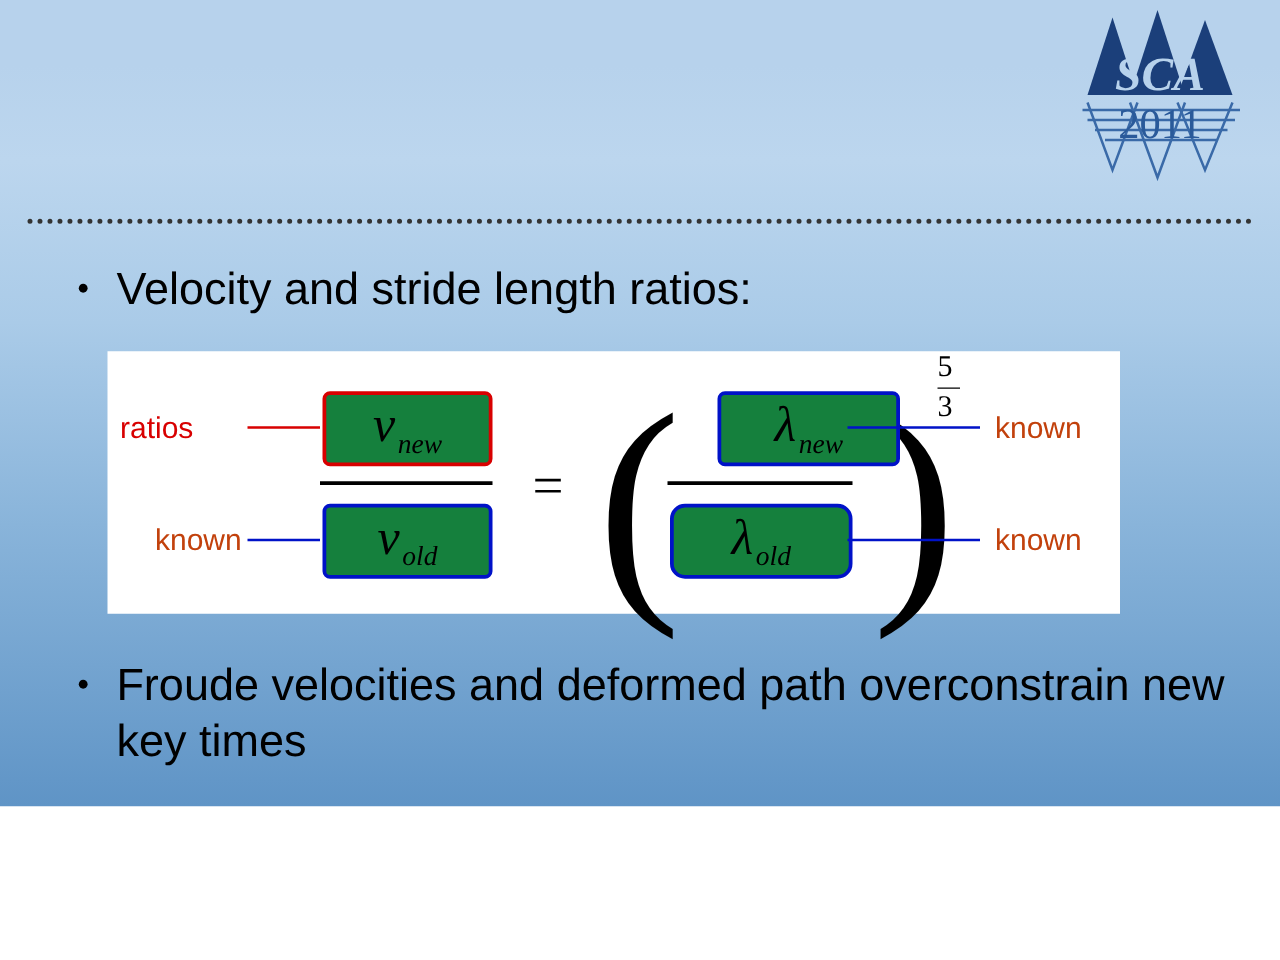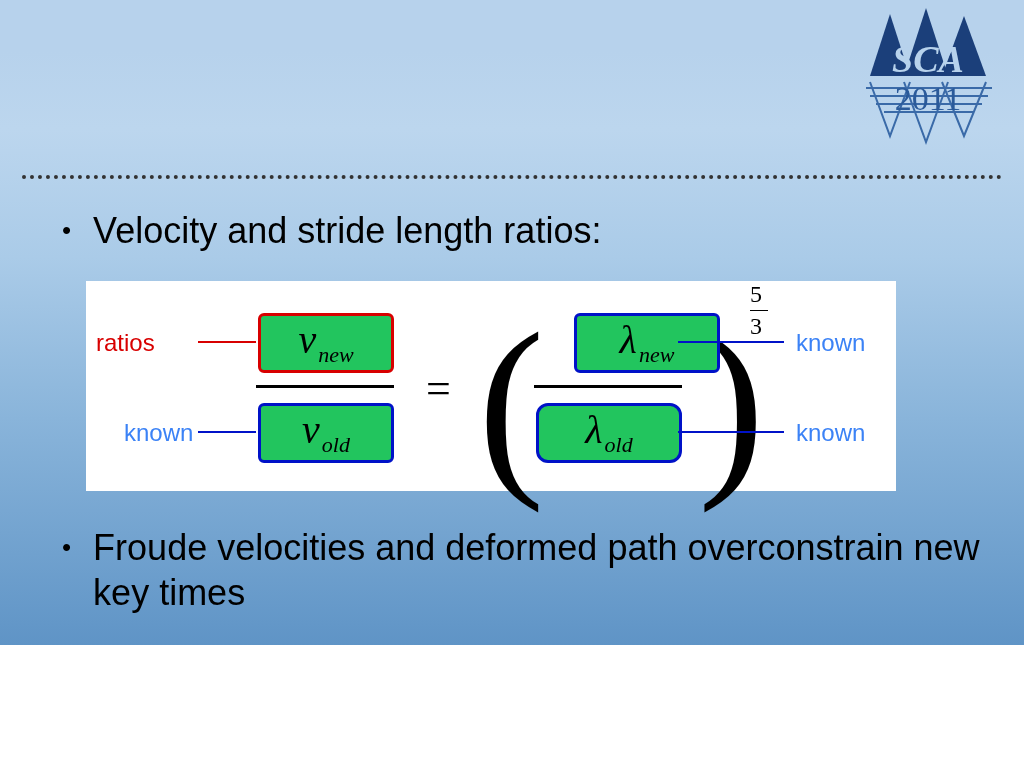--- a/index.html
+++ b/index.html
@@ -72,21 +72,21 @@
   }
   
   .termbox {
     position: absolute;
     border: 3px solid;
     border-radius: 6px;
     font-size: 40px;
     font-style: italic;
     text-align: center;
     line-height: 48px;
-    background: #22c55e;
+    background: #15803d;
   }
   .red { border-color: #d80000; }
   .blue { border-color: #0012c8; }
   .sub {
     font-size: 0.55em;
     vertical-align: sub;
     font-style: italic;
     margin-left: 2px;
   }
   .frac-bar {
@@ -95,21 +95,21 @@
     background: #000;
   }
   
   .lbl {
     position: absolute;
     font-size: 24px;
     font-family: Arial, sans-serif;
     font-style: normal;
   }
   .lbl.red-text { color: #d80000; }
-  .lbl.blue-text { color: #3b82f6; }
+  .lbl.blue-text { color: #c2410c; }
   .connector {
     position: absolute;
     height: 2px;
   }
   .connector.red-line { background: #d80000; }
   .connector.blue-line { background: #0012c8; }
   
   .paren {
     position: absolute;
     font-size: 200px;

